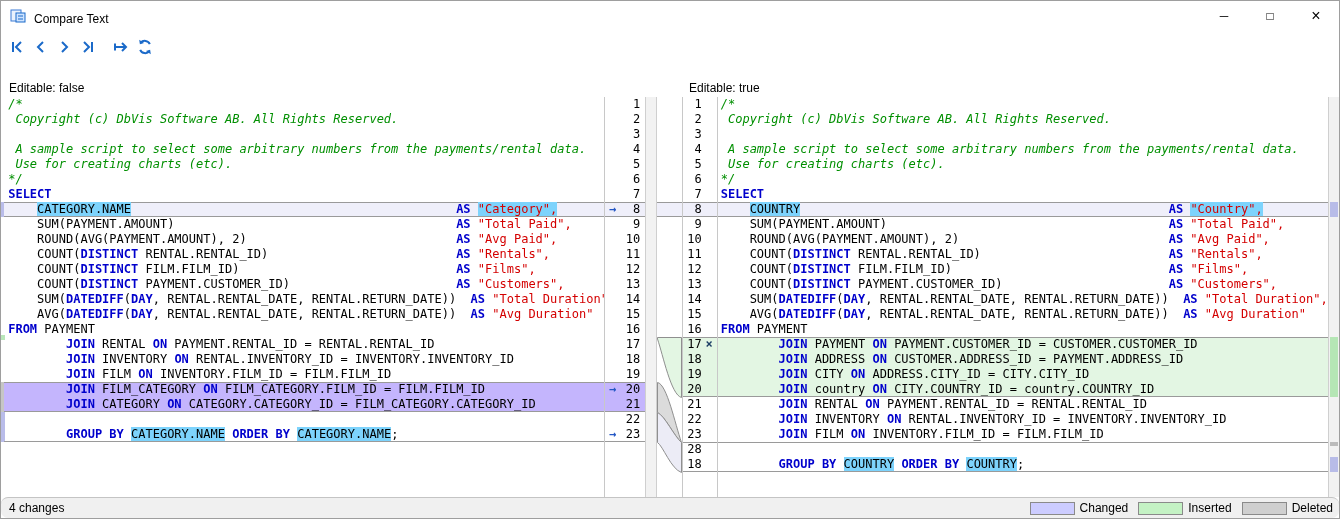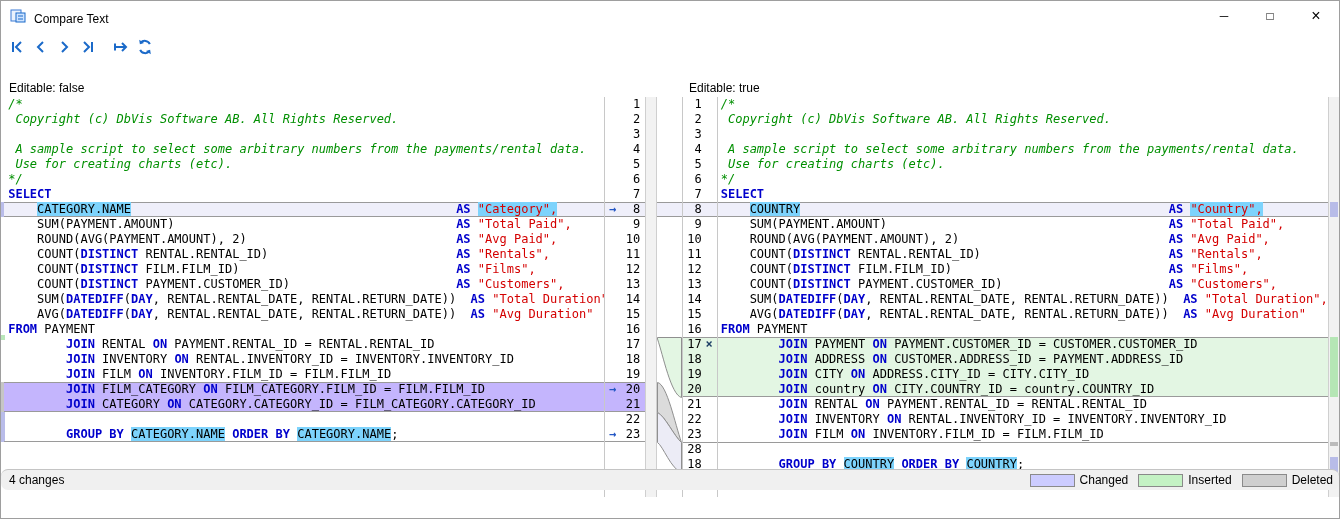--- a/index.html
+++ b/index.html
@@ -51,21 +51,21 @@
   .gutterR .num{width:19px;text-align:right;}
   .gutterR .mark{flex:1;text-align:center;}
   .mark.arrow{color:#2457c5;font-weight:bold;}
   .mark.xmark{color:#1d3f66;font-weight:bold;}
   .tk-c{color:#008f00;font-style:italic;}
   .tk-k{color:#0000cc;font-weight:bold;}
   .tk-s{color:#d40000;}
   .tk-p{color:#000;}
   .hl{background:#7dd3fc;}
   
-  .statusbar{position:absolute;left:0;top:468px;width:1338px;height:21px;background:#f0f0f0;
+  .statusbar{position:absolute;left:0;top:496px;width:1338px;height:21px;background:#f0f0f0;
              border-top:1px solid #c4c4c4;display:flex;align-items:center;font-size:12px;border-radius:7px;}
   .changescount{margin-left:8px;}
   .legend{margin-left:auto;display:flex;align-items:center;margin-right:6px;}
   .legenditem{display:flex;align-items:center;margin-left:10px;}
   .swatch{width:45px;height:13px;border:1px solid #8a8a8a;margin-right:5px;}
   .sw-changed{background:#ccccff;}
   .sw-inserted{background:#c4f2c4;}
   .sw-deleted{background:#cfcfcf;}
 </style>
 </head>

